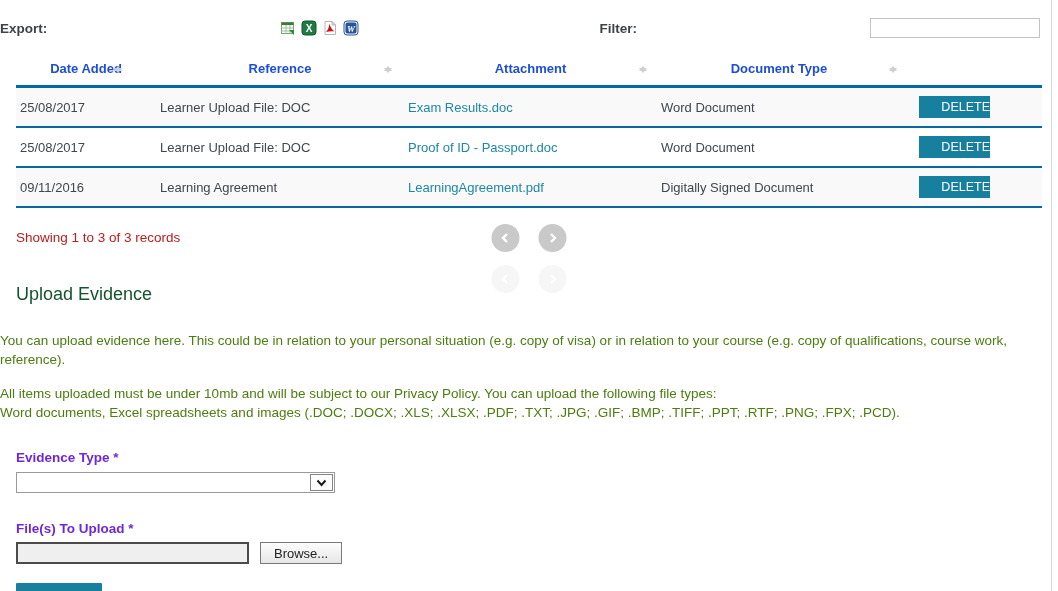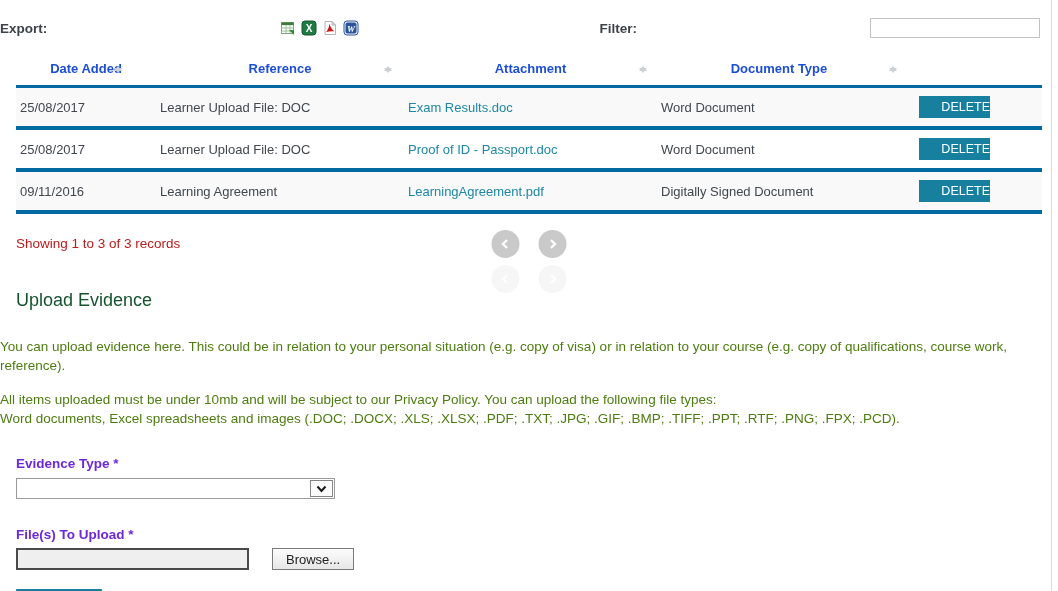--- a/index.html
+++ b/index.html
@@ -14,21 +14,21 @@
   
   .toolbar { display:flex; align-items:center; justify-content:space-between; padding:18px 18px 0 0; }
   .toolbar-label { font-weight:bold; font-size:13.5px; color:#3c434a; }
   .export-icons { display:flex; align-items:center; gap:5px; margin:0 14px 0 7px; }
   .export-icon { width:16px; height:16px; display:inline-block; cursor:pointer; }
   .filter-input { width:170px; height:20px; border:1px solid #c3c3c3; margin-left:7px; padding:1px 4px; font-size:13px; font-family:inherit; outline:none; }
 
   
   table.evidence { border-collapse:collapse; table-layout:fixed; width:1026px; margin:14px 16px 0 16px; font-size:13px; }
   th { text-align:center; font-weight:bold; color:#1d4ed8; padding:9px 4px; position:relative; border-bottom:3px solid #0369a1; cursor:pointer; font-size:13px; }
-  td { padding:8px 4px; border-bottom:4px solid #0369a1; color:#40474e; overflow:hidden; white-space:nowrap; }
+  td { padding:8px 4px; border-bottom:2px solid #0369a1; color:#40474e; overflow:hidden; white-space:nowrap; }
   tbody tr:nth-child(odd) { background:#f9f9f9; }
   a.attachment-link { color:#1e87a5; text-decoration:none; cursor:pointer; }
   .delete-btn { background:#17809e; color:#fff; border:none; padding:4px 0; width:71px; text-align:right; font-size:12.5px; font-family:inherit; cursor:pointer; margin-left:14px; }
   .sort { position:absolute; top:50%; margin-top:-7px; width:8px; height:15px; display:inline-block; }
   .sort::before { content:""; position:absolute; top:0; left:0; border:4px solid transparent; border-bottom:5px solid #ccd0d4; }
   .sort::after  { content:""; position:absolute; bottom:0; left:0; border:4px solid transparent; border-top:5px solid #ccd0d4; }
   th.th-date .sort { right:34px; } th.th-ref .sort { right:12px; }
   th.th-att  .sort { right:10px; } th.th-doc .sort { right:4px; }
 
   
@@ -39,21 +39,21 @@
   .pager-ghost { position:absolute; top:265px; left:50%; transform:translateX(-50%); display:flex; gap:19px; opacity:0.16; pointer-events:none; }
 
   
   .upload-title { font-size:18px; font-weight:400; color:#14532d; margin:30px 0 0 16px; }
   .para { font-size:13.5px; line-height:19px; margin:0; color:#4d7c0f; }
   .para-intro { margin-top:26px; }
   .para-rules { margin-top:15px; }
   .field-label { font-weight:bold; font-size:13.5px; color:#6d28d9; margin:28px 16px 0 16px; }
   .select-box { margin:7px 0 0 16px; width:319px; height:21px; border:1px solid #9a9a9a; background:#fff; display:flex; align-items:center; justify-content:flex-end; cursor:pointer; }
   .select-arrow { width:23px; height:17px; border:1px solid #858585; margin-right:1px; display:flex; align-items:center; justify-content:center; background:#fcfcfc; }
-  .file-row { margin:6px 3px 0 16px; display:flex; align-items:center; gap:23px; }
+  .file-row { margin:6px 3px 0 16px; display:flex; align-items:center; gap:11px; }
   .file-input { width:233px; height:22px; border:2px solid #4a4a4a; background:#efefef; font-family:inherit; font-size:13px; padding:0 4px; outline:none; }
   .browse-btn { height:22px; padding:0 13px; border:1px solid #7a7a7a; background:linear-gradient(#fdfdfd,#e6e6e6); font-size:13px; font-family:inherit; color:#222; cursor:pointer; }
   .upload-btn { margin:19px 0 0 16px; background:#17809e; color:#fff; border:none; padding:8px 15px; font-size:13px; letter-spacing:0.4px; font-family:inherit; cursor:pointer; border-radius:1px; }
 </style>
 </head>
 <body>
 
 
 
 <div class="right-border"></div>

